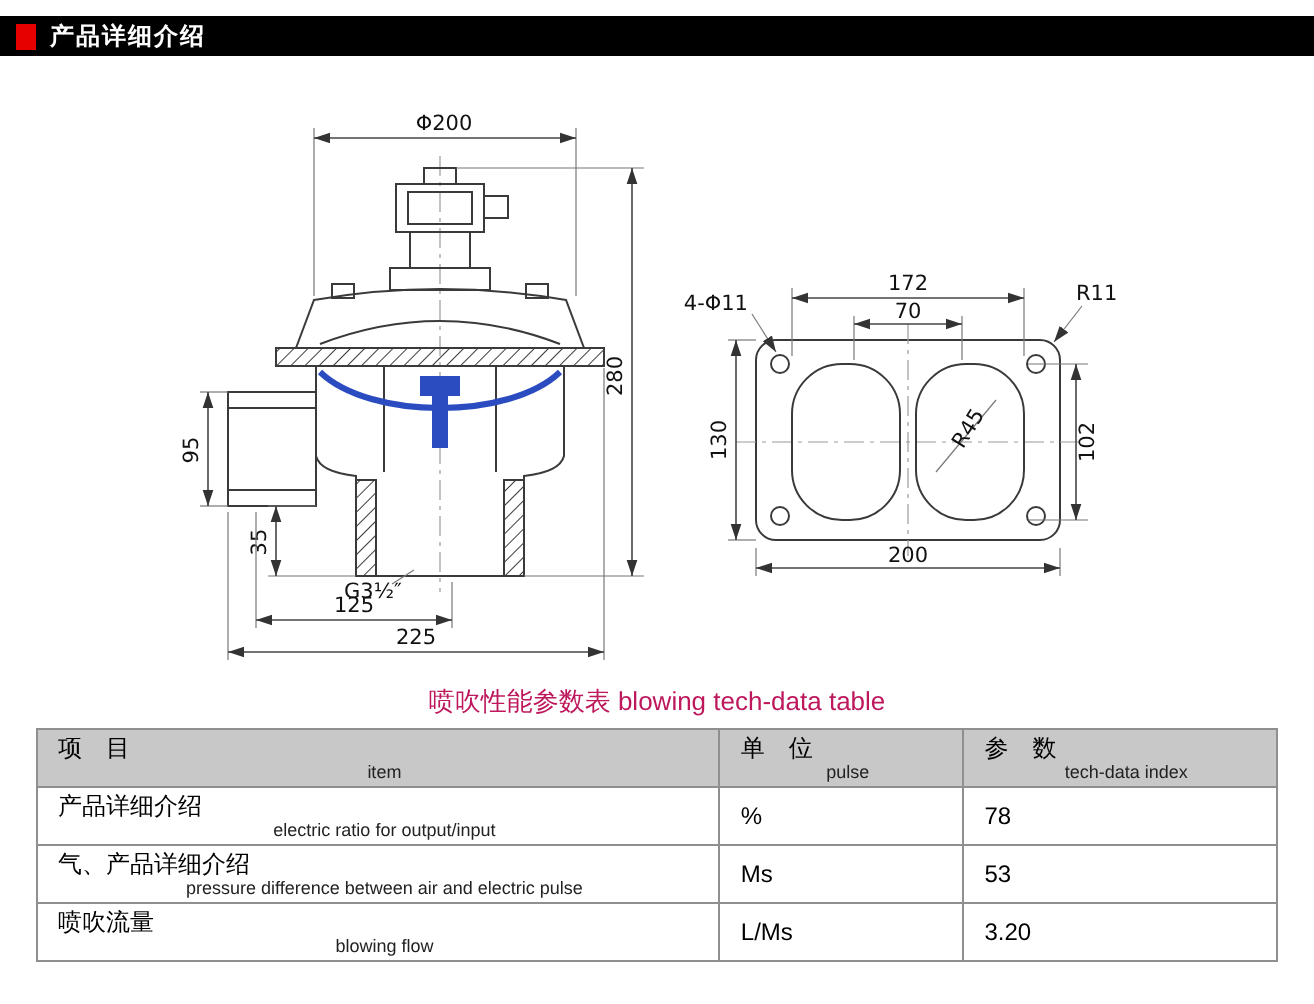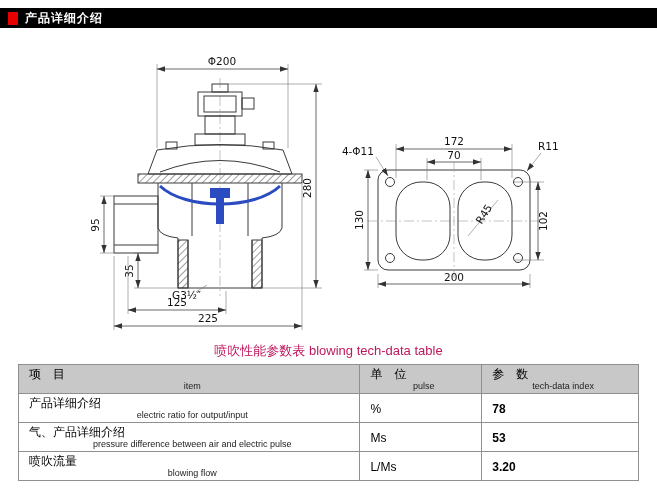--- a/index.html
+++ b/index.html
@@ -33,21 +33,21 @@
                  text-align:left;vertical-align:middle;}
   .tech-table thead th{background:#c8c8c8;font-weight:normal;}
   .tech-table tr{height:26px;}
   .zh{font-size:12px;color:#000;line-height:14px;}
   .en{font-size:9px;color:#222;line-height:10px;text-align:center;}
   .val{font-size:12px;color:#000;}
   .col-item{width:342px;}
   .col-unit{width:122px;}
   .col-val{width:157px;}
   .pad-unit{padding-left:8px;}
-  .pad-val{padding-left:22px;font-weight:bold;}
+  .pad-val{padding-left:22px;}
 </style>
 </head>
 <body>
 
 <div class="page">
 
   <div class="header-bar">
     <span class="accent"></span>
     <span class="header-title">产品详细介绍</span>
   </div>

